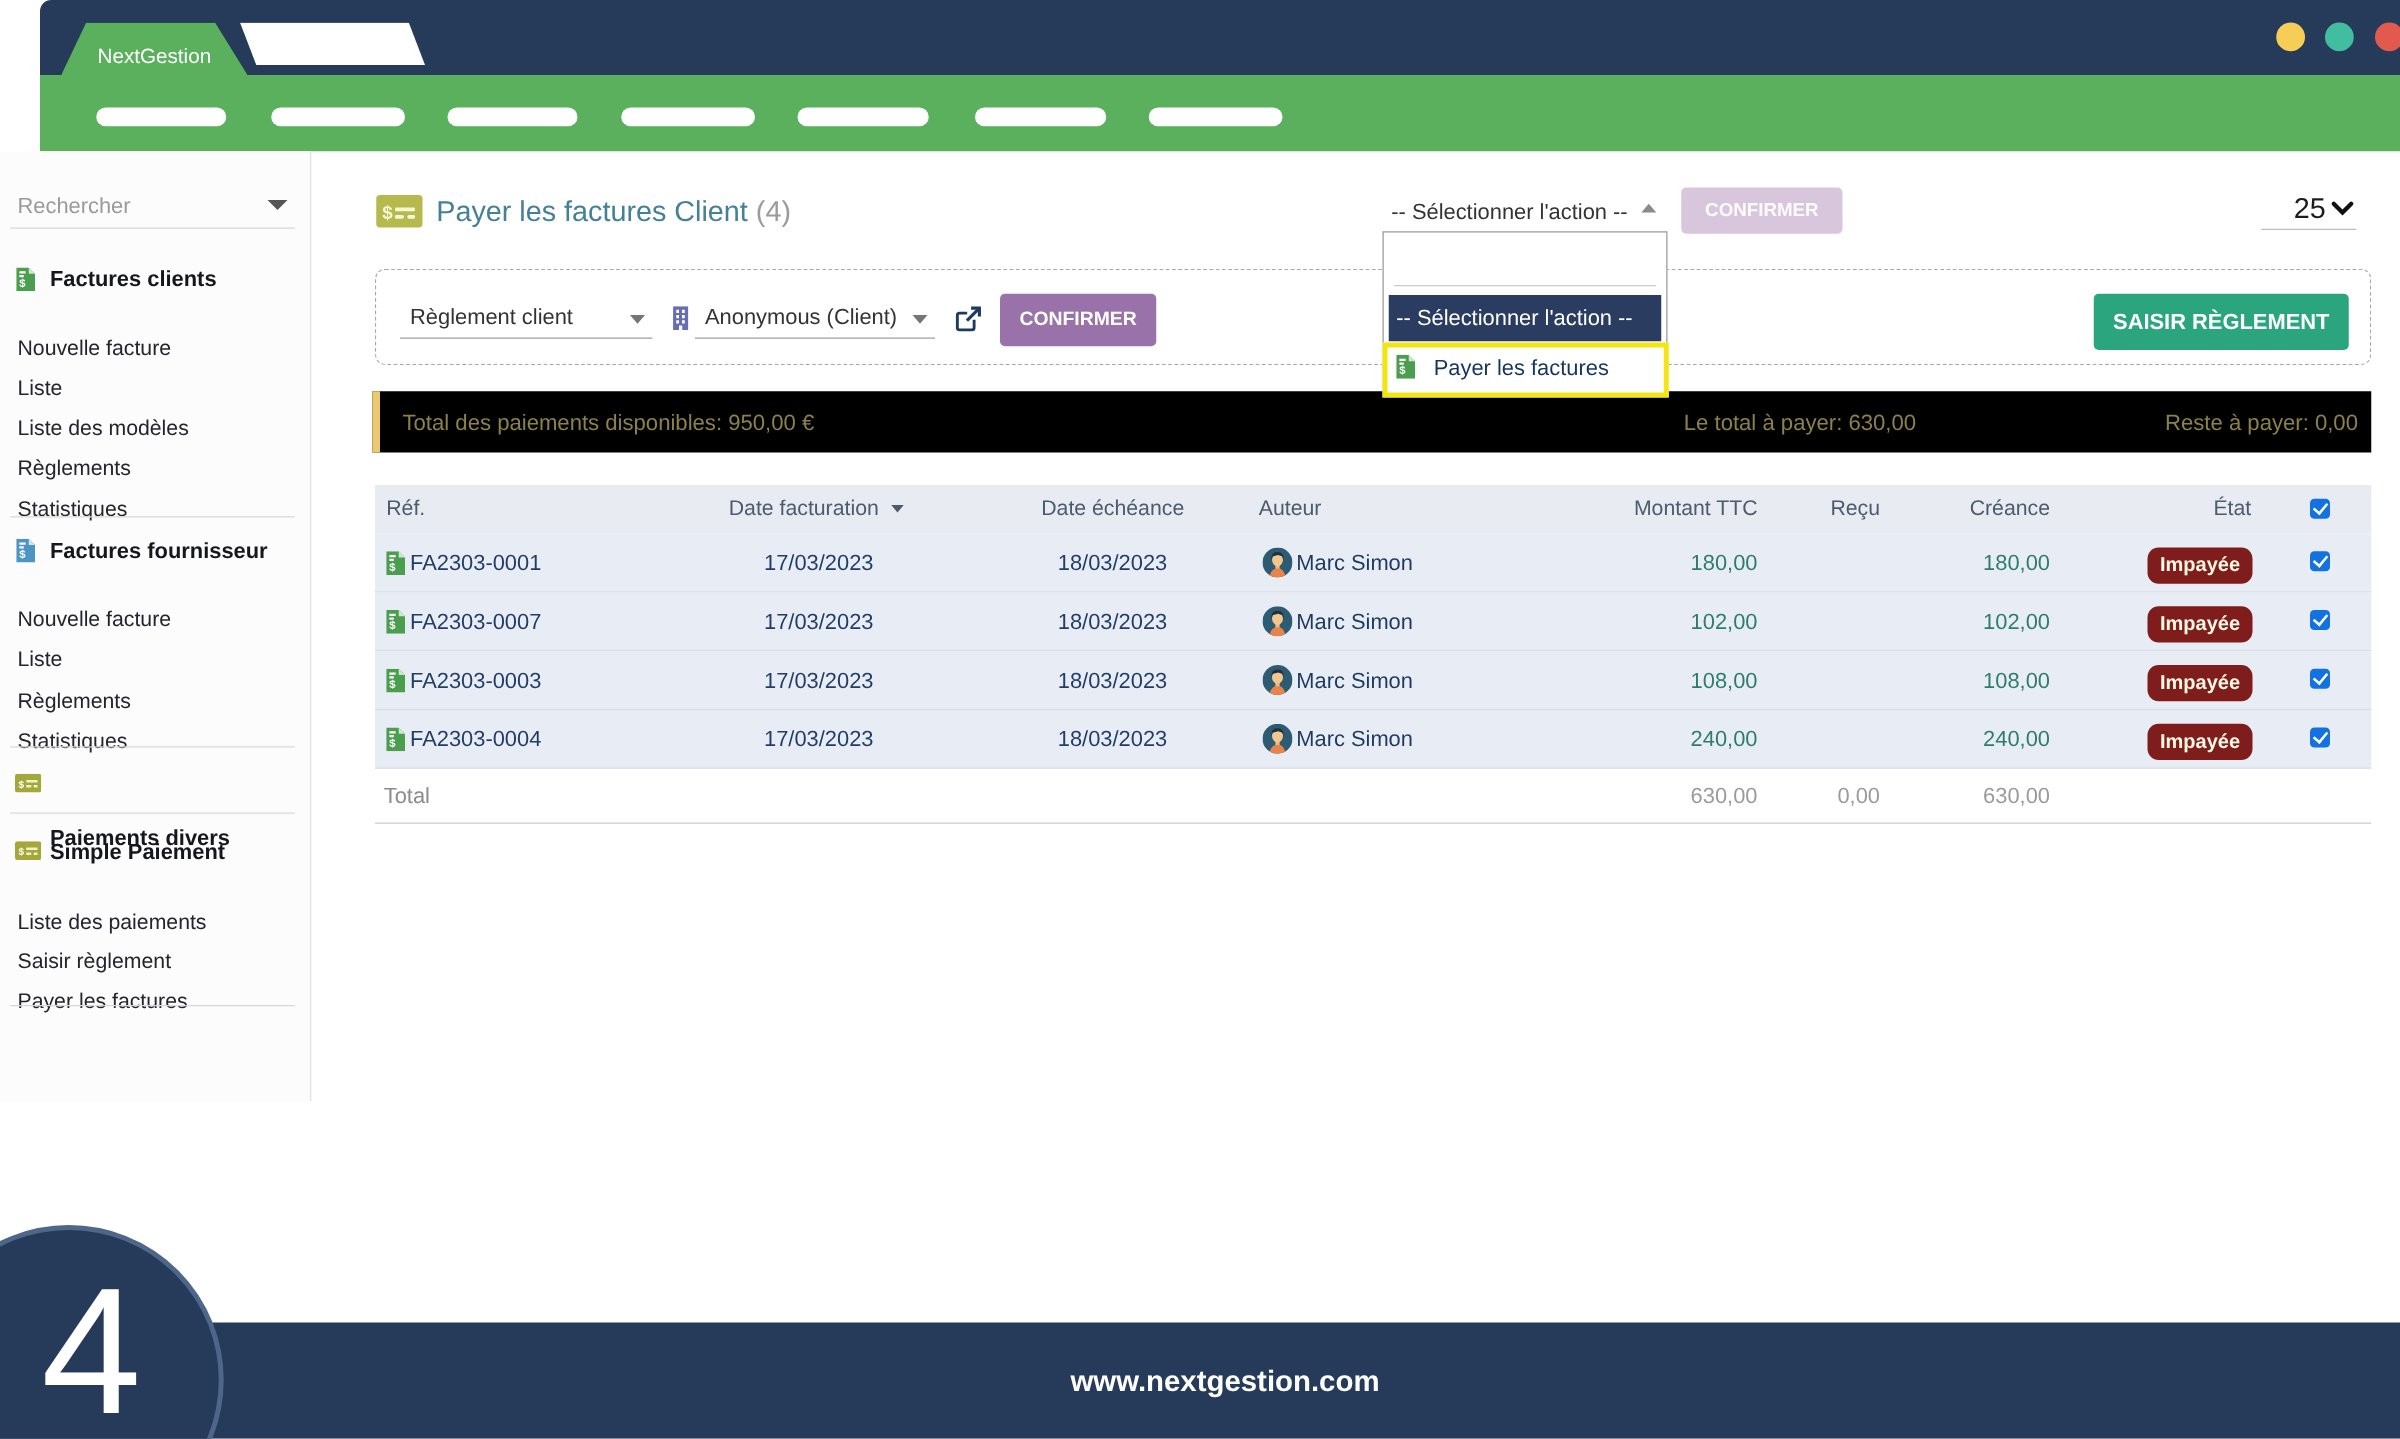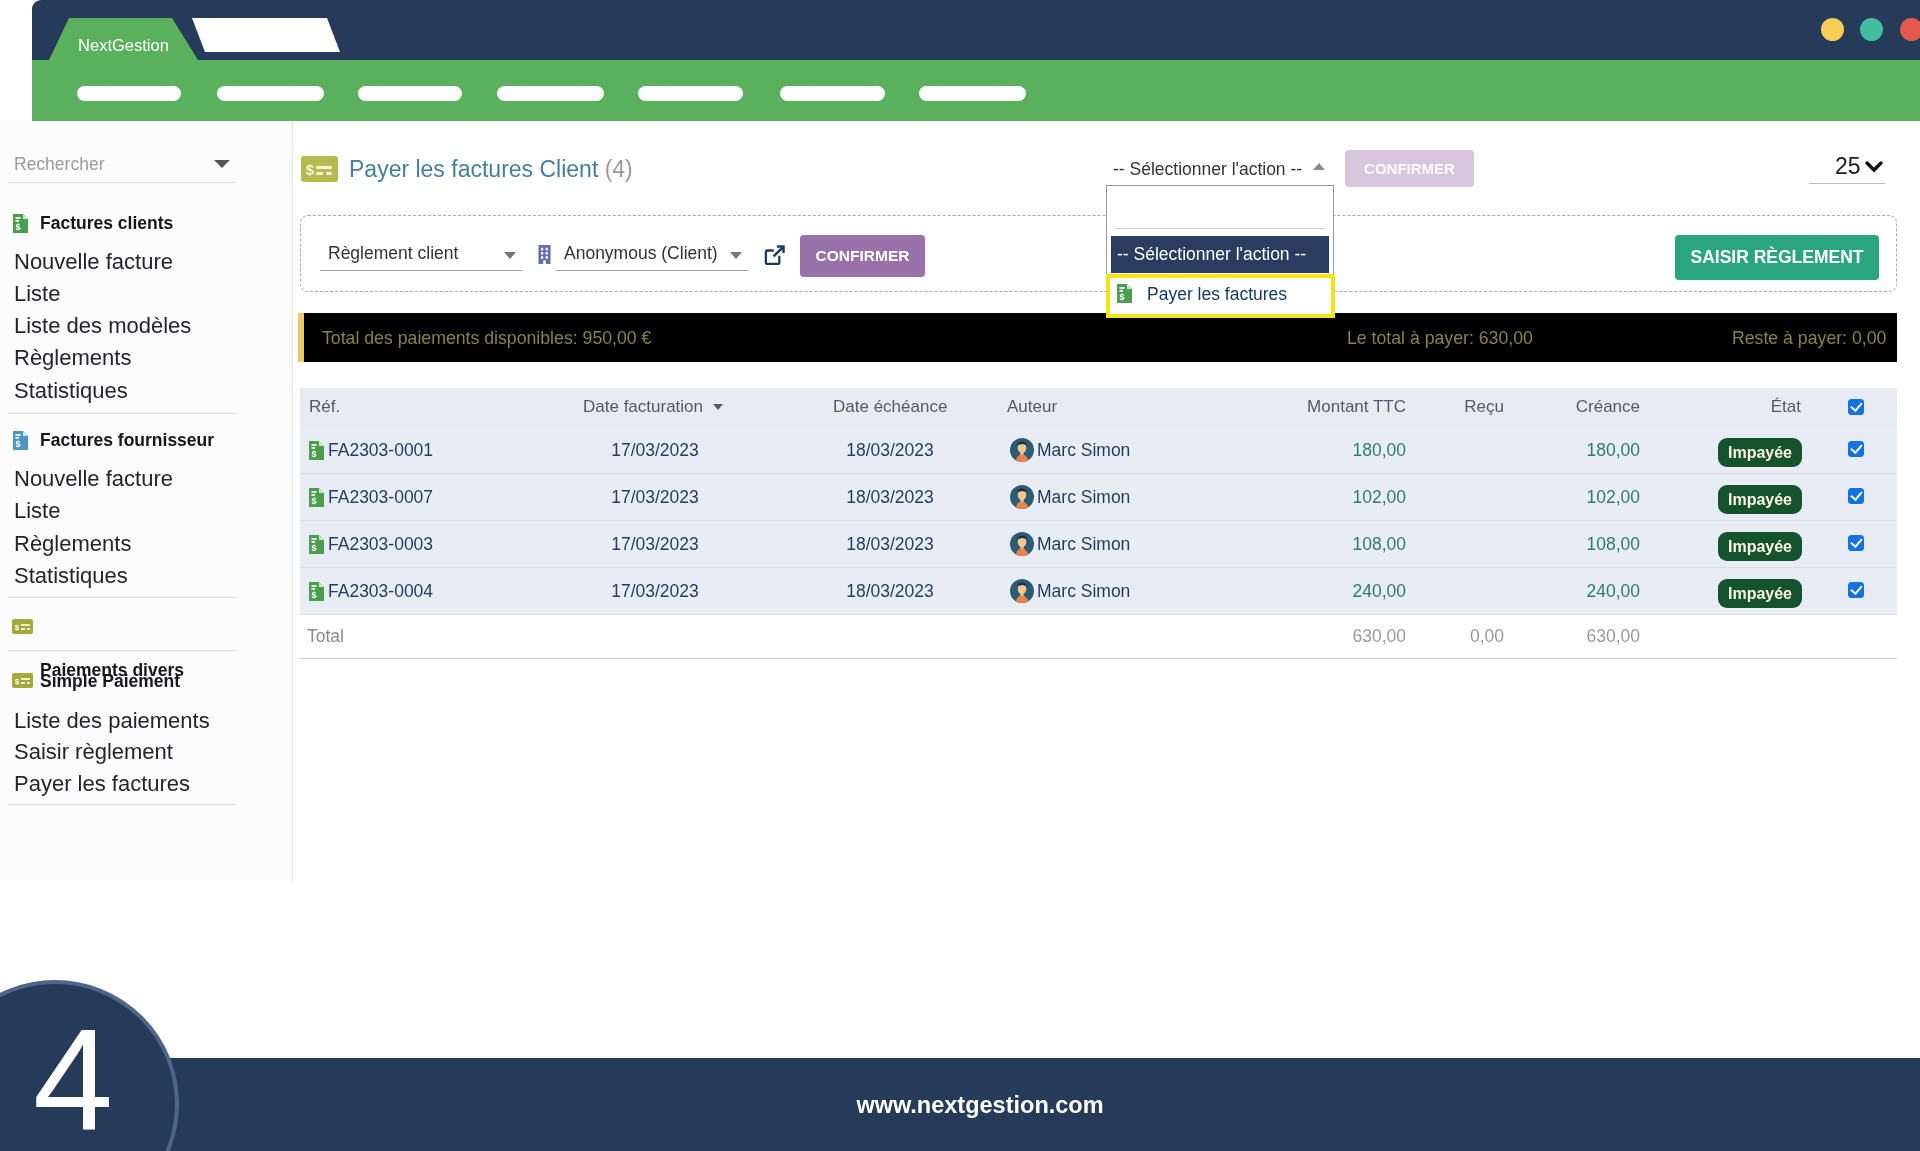--- a/index.html
+++ b/index.html
@@ -13,23 +13,23 @@
   #greenbar{left:0;top:60px;width:1920px;height:61px;background:#5ab05c;}
   #tab1{left:17px;top:18px;width:149px;height:42px;background:#5ab05c;
         clip-path:polygon(20px 0,123px 0,149px 42px,0 42px);
         color:#fff;font-size:16.5px;line-height:55px;text-align:center;}
   #tab2{left:157px;top:18px;width:151px;height:34px;background:#fff;
         clip-path:polygon(3px 0,138px 0,151px 34px,16px 34px);}
   .dot{width:23px;height:23px;border-radius:50%;top:18px;}
   .pill{top:86px;height:15px;border-radius:7.5px;background:#fff;}
 
   
-  #sidebar{left:0;top:121px;width:248px;height:760px;background:#fcfcfc;border-right:1px solid #e2e2e2;padding-left:44px;}
+  #sidebar{left:0;top:121px;width:248px;height:760px;background:#fcfcfc;border-right:1px solid #e2e2e2;}
   .sb-sep{position:absolute;left:8px;width:228px;border-top:1px solid #d8d8d8;}
-  .sb-item{position:absolute;left:14px;font-size:22px;color:#24242e;}
+  .sb-item{position:absolute;left:14px;font-size:17px;color:#24242e;margin-top:20px;}
   .sb-head{position:absolute;left:40px;font-size:17.5px;font-weight:bold;color:#16161f;}
 
   
   .btn{position:absolute;border-radius:4px;color:#fff;font-weight:bold;text-align:center;}
   #ttl-icon{left:301px;top:156px;width:37px;height:26px;background:#b6ba4e;border-radius:3px;}
   #ttl{left:349px;top:156px;font-size:23px;color:#45809a;}
   #ttl span{color:#9b9b9b;}
 
   
   #toolbox{left:300px;top:215px;width:1597px;height:77px;border:1px dashed #a8a8a8;border-radius:8px;box-sizing:border-box;}
@@ -46,21 +46,21 @@
 
   
   #tbl{left:300px;top:388px;width:1597px;}
   .th{position:absolute;font-size:17px;color:#4c5b6e;}
   .row{position:absolute;left:0;width:1597px;height:47px;background:#e8edf5;box-sizing:border-box;border-bottom:1px solid #d8dce4;}
   .cell{position:absolute;font-size:17.5px;}
   .ref{color:#223d66;}
   .date{color:#223d66;text-align:center;}
   .amt{color:#2e7d6b;text-align:right;}
   .name{color:#1d3a5f;}
-  .badge{position:absolute;width:84px;height:29px;background:#14532d;border-radius:9px;color:#fdf9e3;
+  .badge{position:absolute;width:84px;height:29px;background:#7f1d1d;border-radius:9px;color:#fdf9e3;
          font-weight:bold;font-size:16px;text-align:center;line-height:29px;}
   .cb{position:absolute;width:16px;height:16px;background:#1272e2;border-radius:3.5px;}
   .cb:after{content:"";position:absolute;left:5px;top:1px;width:4.5px;height:9px;border:solid #fff;border-width:0 2.6px 2.6px 0;transform:rotate(40deg);}
 
   
   #ddpanel{left:1106px;top:185px;width:228px;height:126px;background:#fff;border:1px solid #9a9a9a;box-sizing:border-box;}
   #ddsel{left:1111px;top:236px;width:218px;height:37px;background:#2a3d61;color:#fff;font-size:17.5px;}
   #ybox{left:1106px;top:274px;width:229px;height:44px;border:4px solid #f2e512;background:#fff;box-sizing:border-box;}
 
   

